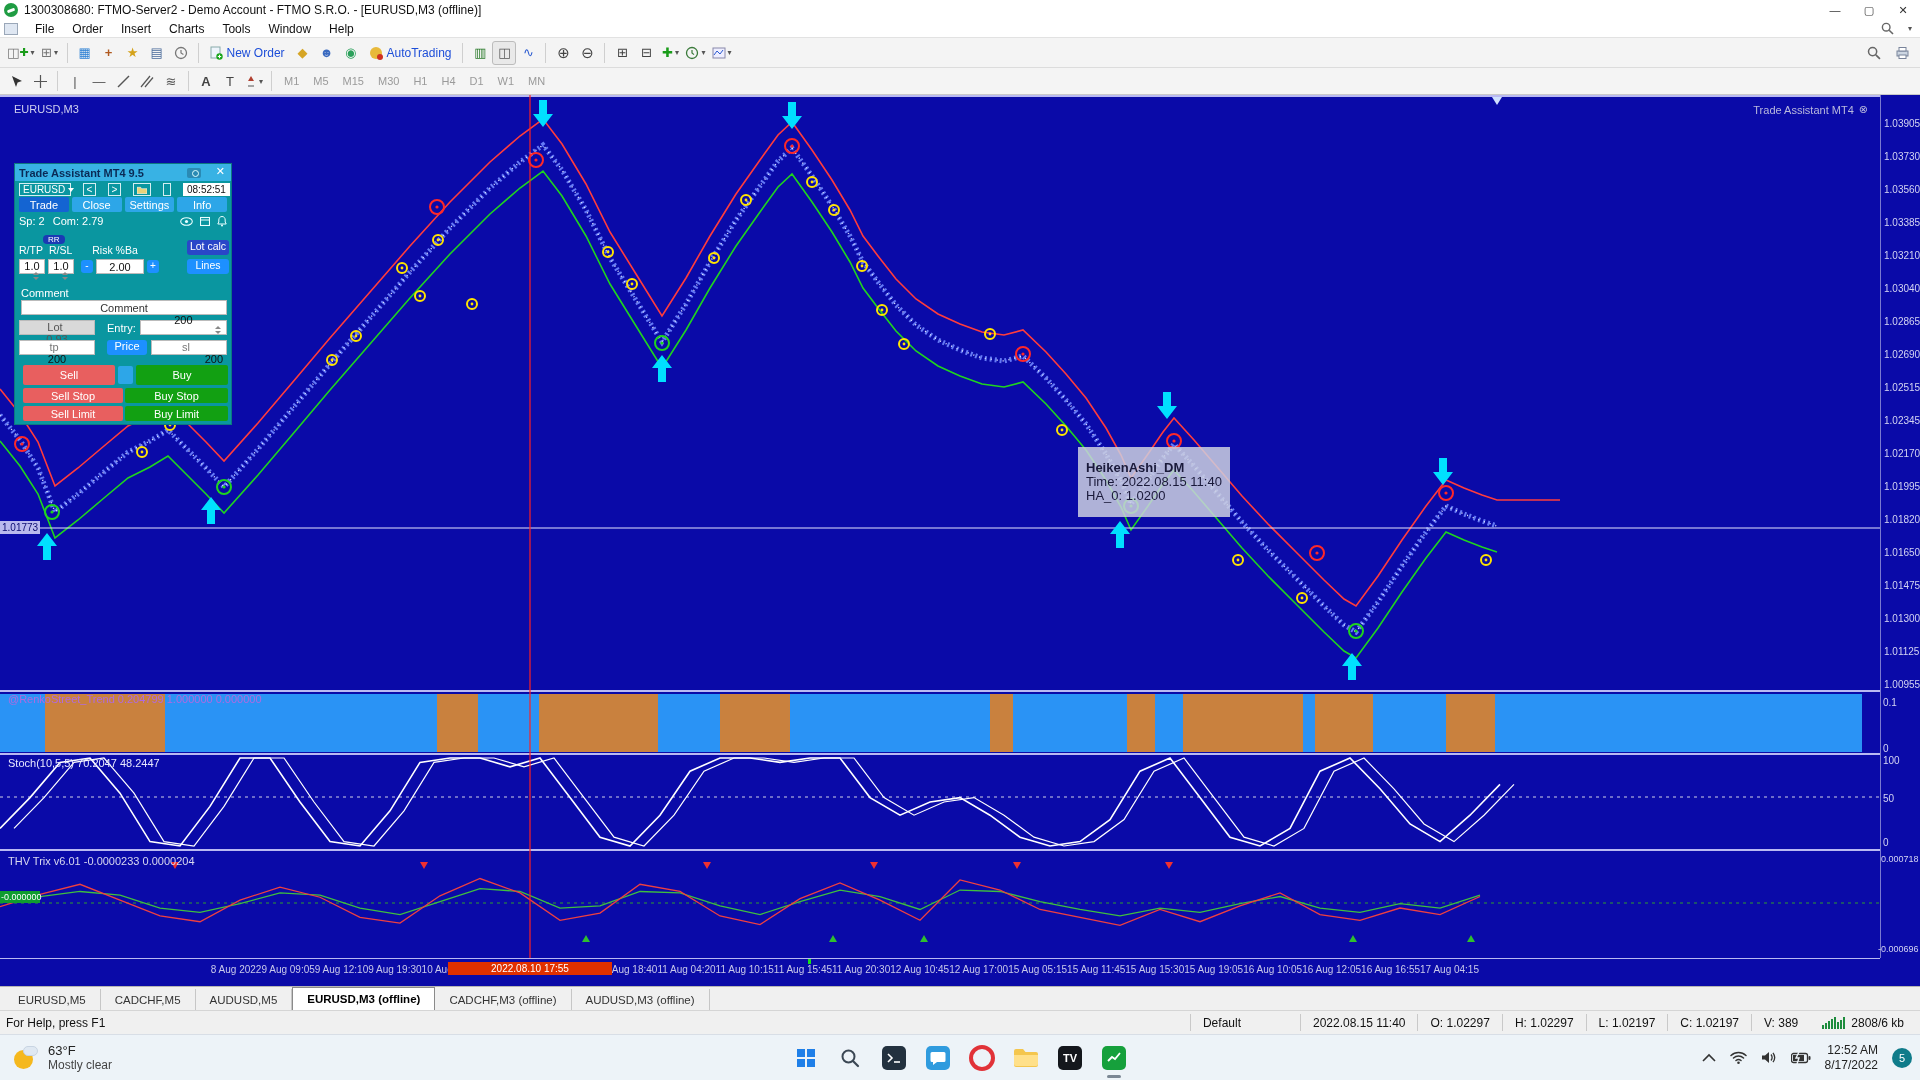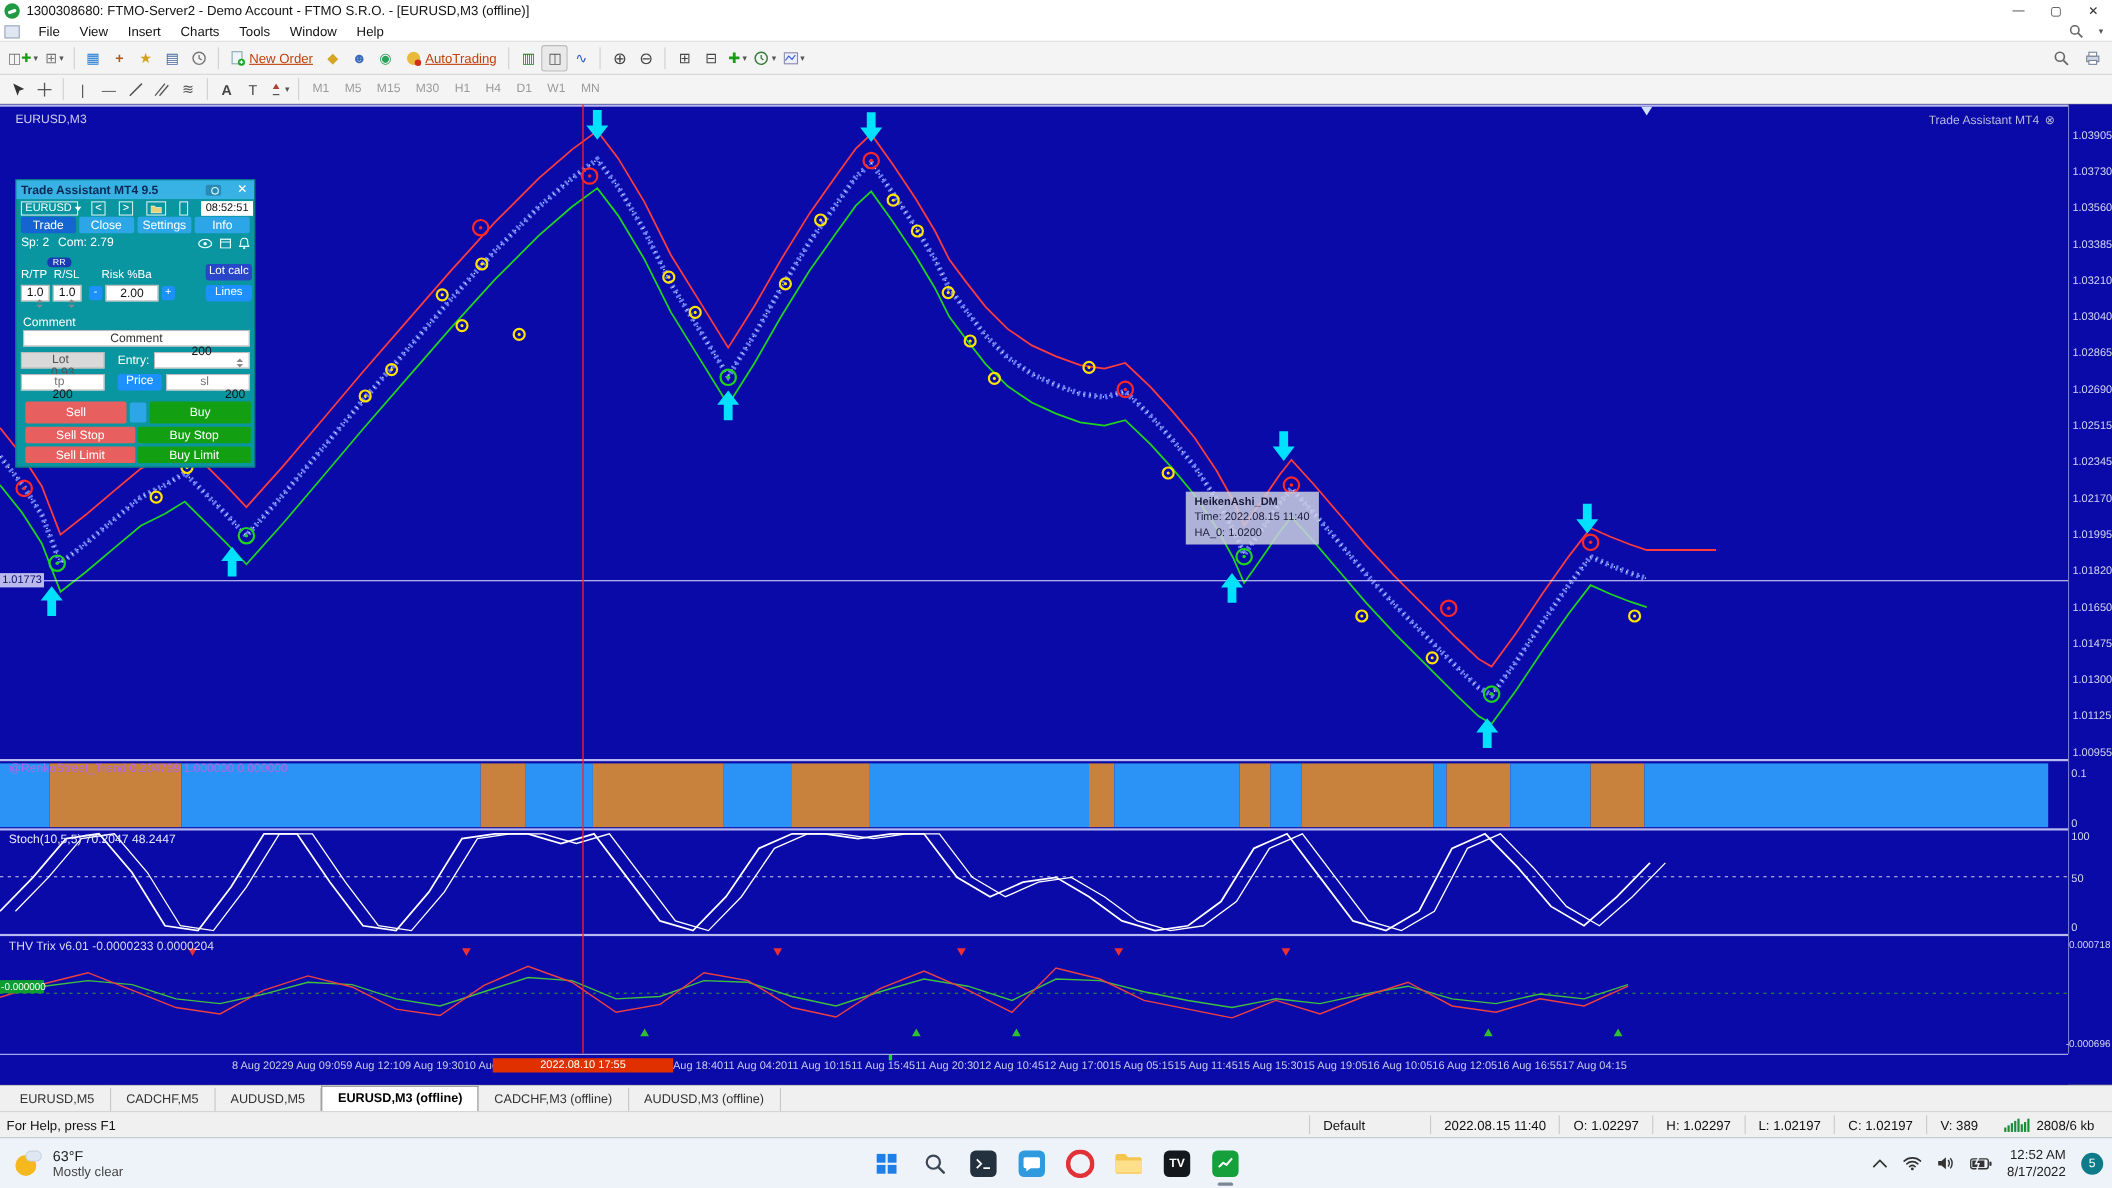--- a/index.html
+++ b/index.html
@@ -18,37 +18,37 @@
   .menubar { height:18px; background:#fff; display:flex; align-items:center; padding-left:4px; border-bottom:1px solid #e2e2e2; position:relative; }
   .childico { width:14px; height:12px; border:1px solid #9aa7b8; background:#dfe7f2; margin-right:8px; }
   .menu-item { padding:0 9px; font-size:12px; color:#111; }
   .menubar-right { position:absolute; right:8px; display:flex; gap:12px; align-items:center; }
 
   .toolbar1 { height:30px; background:#f4f4f4; display:flex; align-items:center; padding:0 4px; border-bottom:1px solid #dcdcdc; position:relative; }
   .toolbar2 { height:27px; background:#f4f4f4; display:flex; align-items:center; padding:0 4px; border-bottom:1px solid #c9c9c9; }
   .tgroup { display:flex; align-items:center; }
   .tsep { width:1px; height:20px; background:#cfcfcf; margin:0 5px; }
   .tbtn { height:24px; min-width:24px; display:flex; align-items:center; justify-content:center; border-radius:3px; padding:0 3px; color:#444; font-size:13px; }
-  .tbtn.txt { font-size:12px; color:#c2410c; gap:4px; padding:0 6px;text-decoration:underline; }
+  .tbtn.txt { font-size:12px; color:#1d4ed8; gap:4px; padding:0 6px; }
   .caret { font-size:8px; color:#555; margin-left:2px; }
   .period-btn { height:20px; padding:0 7px; font-size:11px; color:#9a9a9a; display:flex; align-items:center; }
   .toolbar1-right { position:absolute; right:10px; display:flex; gap:14px; }
 
   
   .workspace { position:relative; width:1920px; height:891px; background:#0a0aa8; }
   #chartsvg { position:absolute; left:0; top:0; }
   .price-axis { position:absolute; left:1880px; top:0; width:40px; height:863px; border-left:1px solid #7a7ad0; background:#0a0aa8;padding-left:48px; }
   .axis-lab { position:absolute; left:3px; font-size:10px; color:#d4d4f2; white-space:nowrap; }
   .price-badge { position:absolute; left:0; width:40px; background:#b9b9ee; color:#0a0a70; font-size:10px; padding:1px 2px; }
   .trix-badge { position:absolute; left:0; width:40px; background:#0f9c30; color:#fff; font-size:9px; padding:1px 1px; }
   .ind-label { position:absolute; font-size:11px; white-space:nowrap; }
   .sym-label { position:absolute; left:14px; top:8px; color:#cfcfef; font-size:11px; }
   .corner-label { position:absolute; right:52px; top:8px; color:#b9b9dd; font-size:11px; display:flex; gap:5px; align-items:center; }
   .overlay-text { position:absolute; left:600px; top:552px; width:330px; text-align:center; color:#fff; font-family:"DejaVu Serif","Liberation Serif",serif; font-weight:bold; font-size:27px; white-space:nowrap; }
-  .tooltip { position:absolute; left:1078px; top:352px; background:rgba(205,208,224,0.85); color:#1a1a3a; font-size:10px; padding:3px 8px; line-height:14px; white-space:nowrap; }
+  .tooltip { position:absolute; left:1078px; top:352px; background:rgba(205,208,224,0.85); color:#1a1a3a; font-size:13px; padding:14px 8px; line-height:14px; white-space:nowrap; }
 
   .time-axis { position:absolute; left:0; top:863px; width:1880px; height:28px; background:#0a0aa8; border-top:1px solid #b9b9f2; }
   .ta-labels { position:absolute; left:4px; top:5px; width:1475px; display:flex; justify-content:flex-end; }
   .ta-lab { font-size:10px; color:#c9c9ea; white-space:nowrap; }
   .ta-red { position:absolute; left:448px; top:3px; width:164px; background:#e03000; color:#fff; font-size:10px; text-align:center; padding:1px 0; }
   .ta-green-tick { position:absolute; left:808px; top:0; width:3px; height:5px; background:#18e018; }
 
   
   .panel { position:absolute; left:14px; top:68px; width:218px; height:262px; background:#0a96a0; border:1px solid #0c7880; font-size:11px; color:#fff; }
   .p-title { position:absolute; left:0; top:0; width:100%; height:17px; background:#38b2e4; color:#0a2a55; font-weight:bold; display:flex; align-items:center; padding:0 4px; font-size:11px; }
@@ -108,21 +108,21 @@
   <div class="winbtns">
     <span class="winbtn">—</span>
     <span class="winbtn">▢</span>
     <span class="winbtn">✕</span>
   </div>
 </div>
 
 <div class="menubar">
   <span class="childico"></span>
   <span class="menu-item">File</span>
-  <span class="menu-item">View</span>
+  <span class="menu-item">Order</span>
   <span class="menu-item">Insert</span>
   <span class="menu-item">Charts</span>
   <span class="menu-item">Tools</span>
   <span class="menu-item">Window</span>
   <span class="menu-item">Help</span>
   <div class="menubar-right">
     <svg width="13" height="13" viewBox="0 0 13 13">
         <circle cx="5.2" cy="5.2" r="3.8" fill="none" stroke="#666" stroke-width="1.4"></circle>
         <line x1="8.2" y1="8.2" x2="12" y2="12" stroke="#666" stroke-width="1.6"></line>
       </svg>

